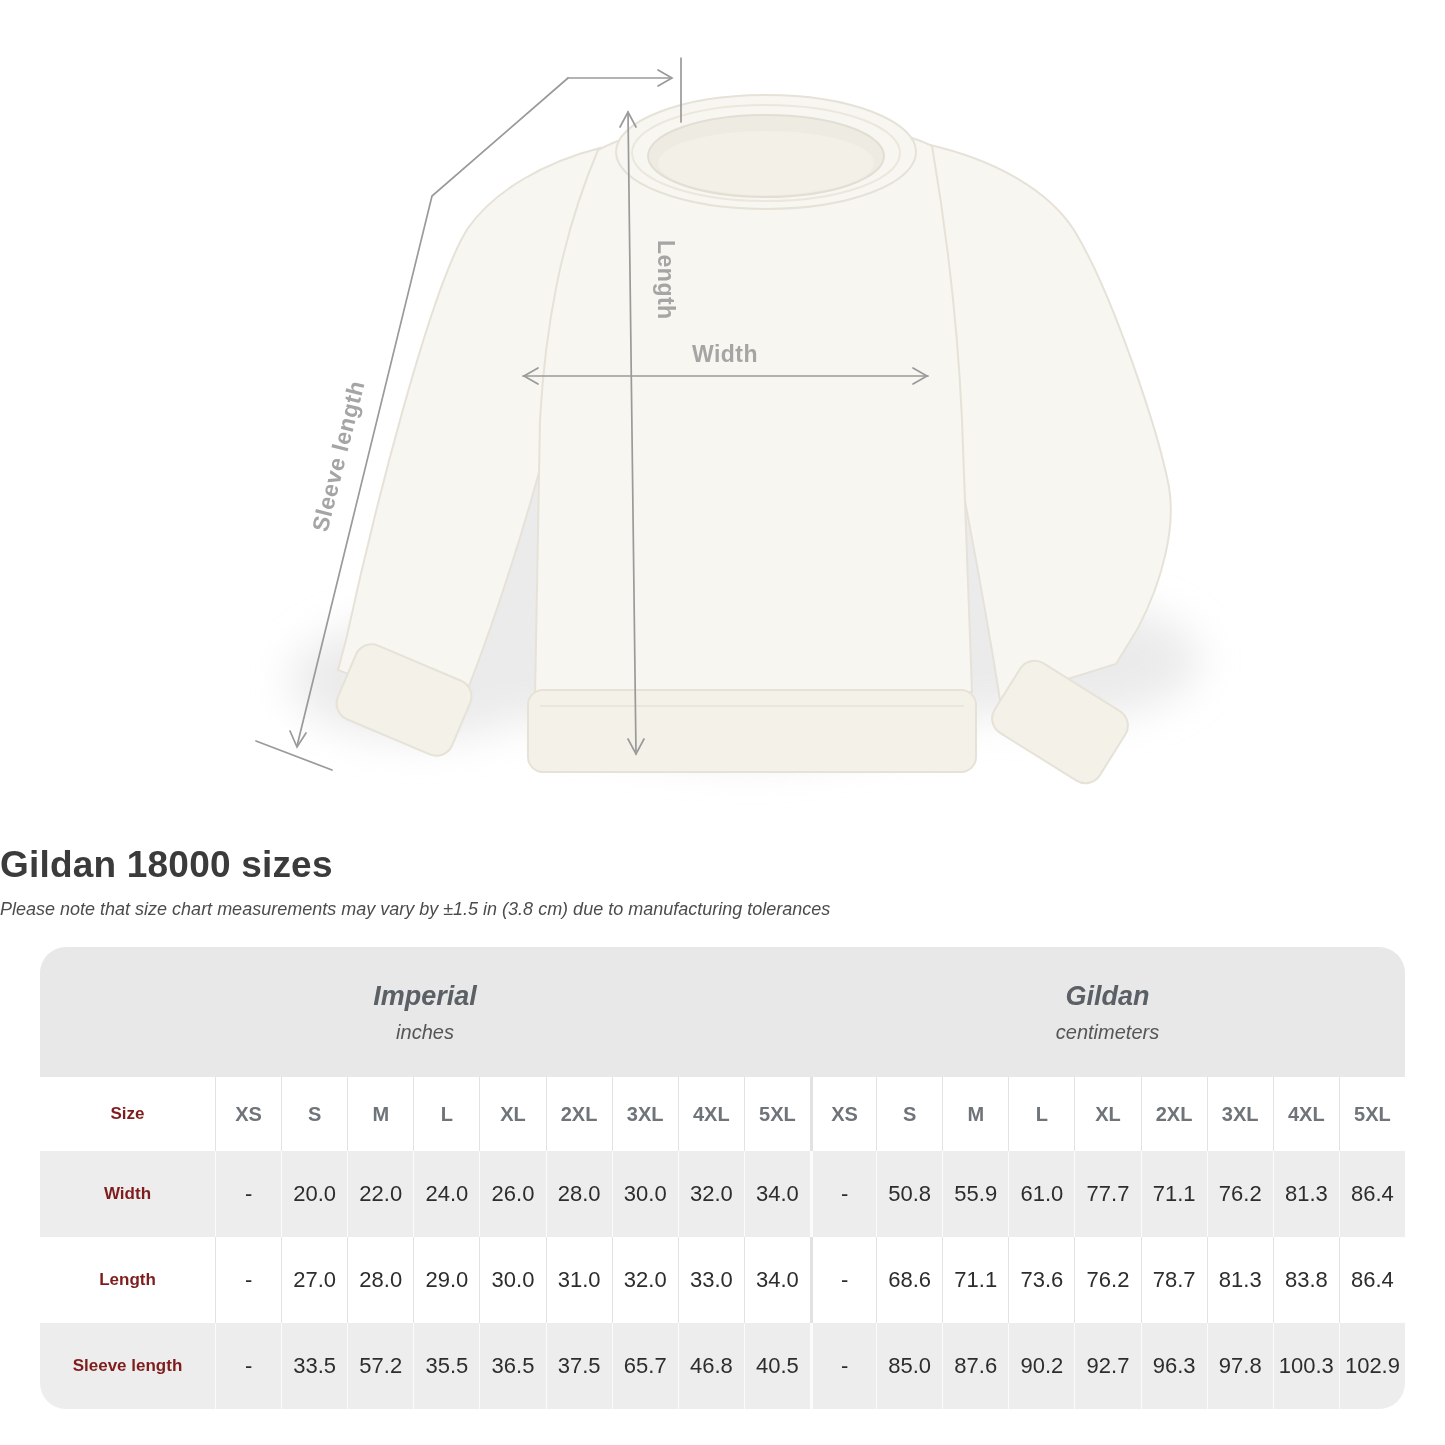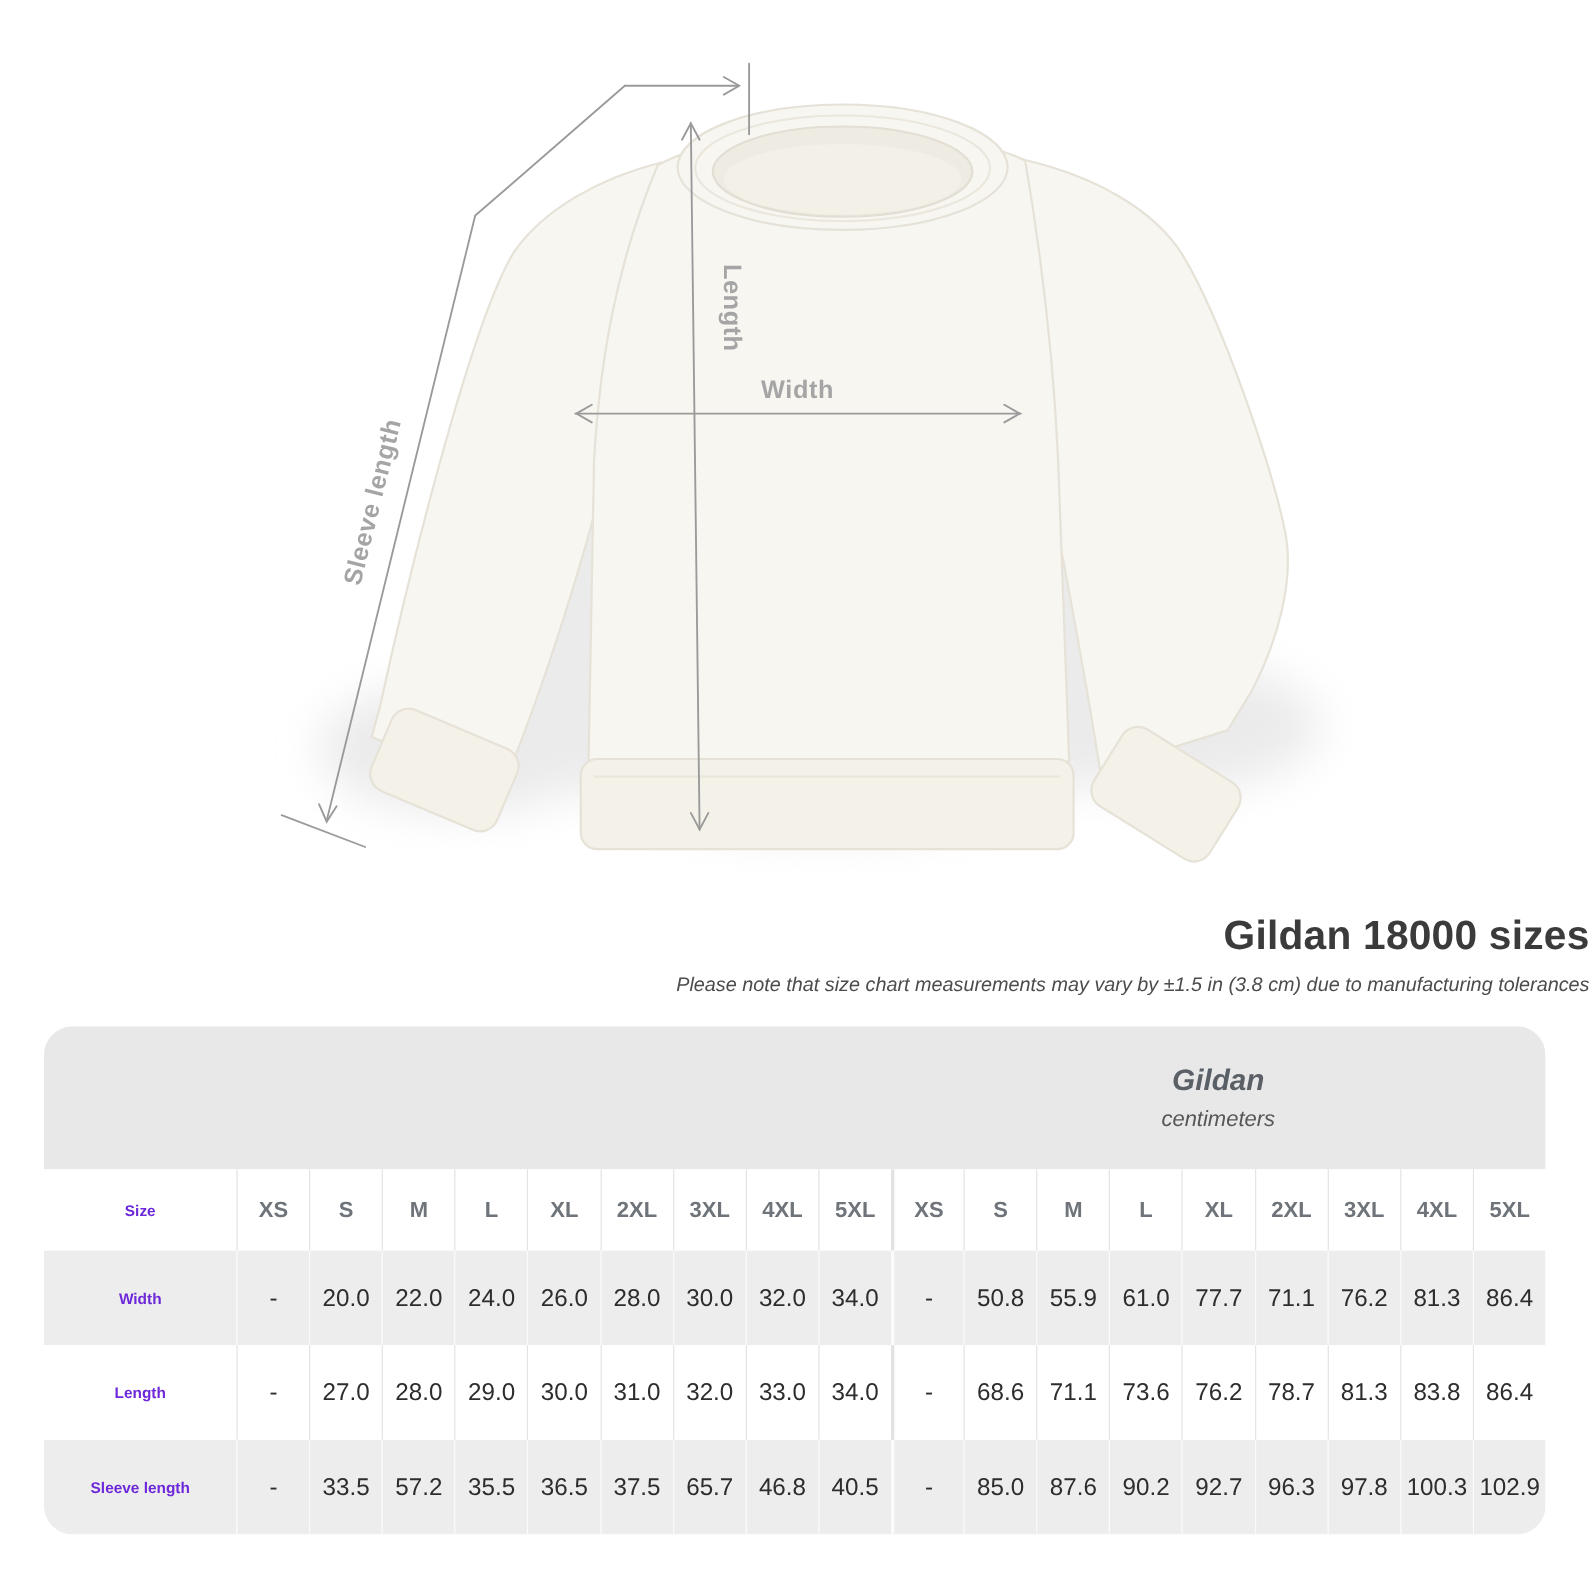--- a/index.html
+++ b/index.html
@@ -6,21 +6,21 @@
   html, body { width: 1445px; height: 1445px; background: #ffffff; overflow: hidden;
     font-family: "Liberation Sans", sans-serif; }
 
   
   .figure { position: relative; width: 1445px; height: 830px; }
   .figure svg { display: block; width: 1445px; height: 830px; }
   .mlabel { font-family: "Liberation Sans", sans-serif; font-weight: bold; font-size: 23px;
     fill: #a5a5a5; letter-spacing: 0.5px; }
 
   
-  .title-block { text-align: right; }
+  .title-block { text-align: left; margin-top: 14px; }
   .title-block h1 { font-size: 37px; font-weight: bold; color: #3b3b3b; letter-spacing: 0.2px; }
   .title-block p { margin-top: 13px; font-size: 18px; font-style: italic; color: #4c4c4c; }
 
   
   .size-table { margin: 27px 40px 0 40px; width: 1365px; border-radius: 26px; overflow: hidden; }
 
   .unit-band { display: grid; grid-template-columns: 175px repeat(18, 1fr); height: 130px;
     background: #e8e8e8; }
   .unit-group { display: flex; flex-direction: column; align-items: center; justify-content: center; }
   .unit-group.imperial { grid-column: 1 / span 10; }
@@ -29,21 +29,21 @@
   .unit-sub { margin-top: 9px; font-size: 20px; font-style: italic; color: #565656; }
 
   .grid { display: grid; grid-template-columns: 175px repeat(18, 1fr);
     grid-template-rows: 74px 86px 86px 86px; }
   .c { display: flex; align-items: center; justify-content: center; border-left: 1px solid transparent; }
   .row-w { background: #ffffff; border-left-color: #e2e2e2; }
   .row-g { background: #ededed; border-left-color: #fbfbfb; }
   .c.gsplit { border-left-width: 3px; }
   .c.corner, .c.rowlabel { border-left: none; }
   .c.head { font-weight: bold; font-size: 20px; color: #6e7479; }
-  .c.corner, .c.rowlabel { font-size: 14px; color: #6d28d9; }
+  .c.corner, .c.rowlabel { font-size: 17px; color: #7f1d1d; }
   .c.val { font-size: 22px; color: #2d2d2d; }
 </style>
 </head>
 <body>
 
 <div class="page">
 
   <div class="figure">
     <svg viewBox="0 0 1445 830">
       <defs>
@@ -128,20 +128,24 @@
     </svg>
   </div>
 
   <div class="title-block">
     <h1>Gildan 18000 sizes</h1>
     <p>Please note that size chart measurements may vary by ±1.5 in (3.8 cm) due to manufacturing tolerances</p>
   </div>
 
   <div class="size-table">
     <div class="unit-band">
+      <div class="unit-group imperial">
+        <div class="unit-name">Imperial</div>
+        <div class="unit-sub">inches</div>
+      </div>
       <div class="unit-group metric">
         <div class="unit-name">Gildan</div>
         <div class="unit-sub">centimeters</div>
       </div>
     </div>
     <div class="grid" id="grid">
         <div class="c head corner row-w">Size</div>
         <div class="c head row-w">XS</div>
         <div class="c head row-w">S</div>
         <div class="c head row-w">M</div>

